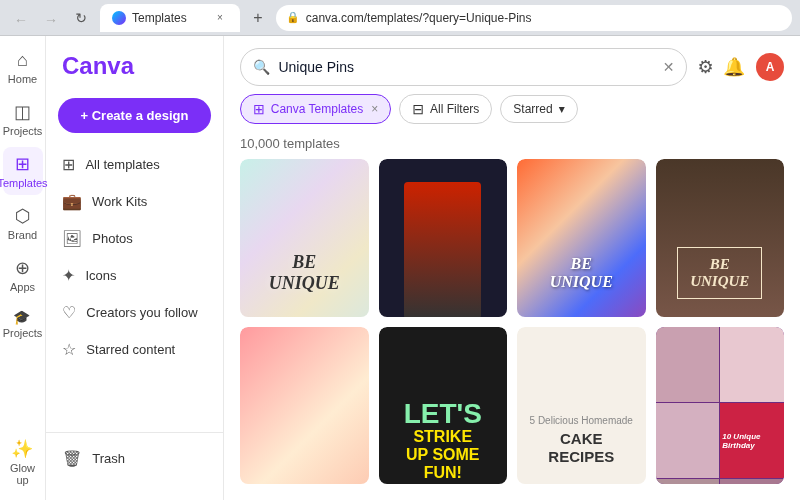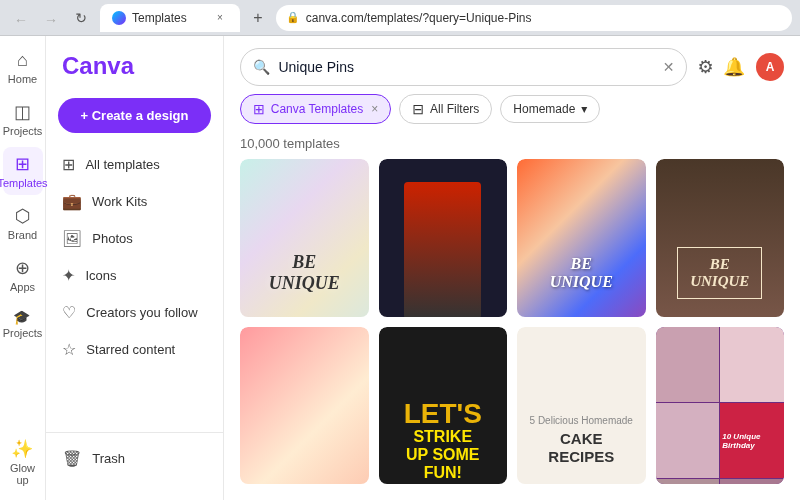--- a/index.html
+++ b/index.html
@@ -198,21 +198,21 @@
       <div class="filter-chip active">
         <span class="chip-icon">⊞</span>
         <span>Canva Templates</span>
         <span class="chip-close">×</span>
       </div>
       <div class="filter-chip">
         <span class="chip-icon">⊟</span>
         <span>All Filters</span>
       </div>
       <div class="filter-chip">
-        <span>Homemade</span>
+        <span>Starred</span>
         <span>▾</span>
       </div>
     </div>
 
     <div class="template-count">
       <span>10,000 templates</span>
     </div>
 
     <div class="templates-grid">
 
@@ -247,21 +247,21 @@
       </div>
 
       <div class="template-card">
         <div class="template-img" style="background:linear-gradient(135deg,#ff9a9e,#ffecd2,#fcb69f);border-radius:8px;"></div>
 
       </div>
 
       <div class="template-card">
         <div class="template-img" style="background:#1a1a1a;border-radius:8px;display:flex;align-items:center;justify-content:center;padding:8px;">
           <div style="text-align:center;">
-            <div style="color:#eab308;font-size:28px;font-weight:900;line-height:1;">LET'S</div>
+            <div style="color:#86efac;font-size:28px;font-weight:900;line-height:1;">LET'S</div>
             <div style="color:#ffe600;font-size:16px;font-weight:900;line-height:1.1;">STRIKE<br>UP SOME<br>FUN!</div>
           </div>
         </div>
 
       </div>
 
       <div class="template-card">
         <div class="template-img" style="background:#f5f0e8;border-radius:8px;display:flex;align-items:center;justify-content:center;padding:8px;">
           <div style="text-align:center;">
             <div style="font-size:10px;color:#888;margin-bottom:4px;">5 Delicious Homemade</div>

